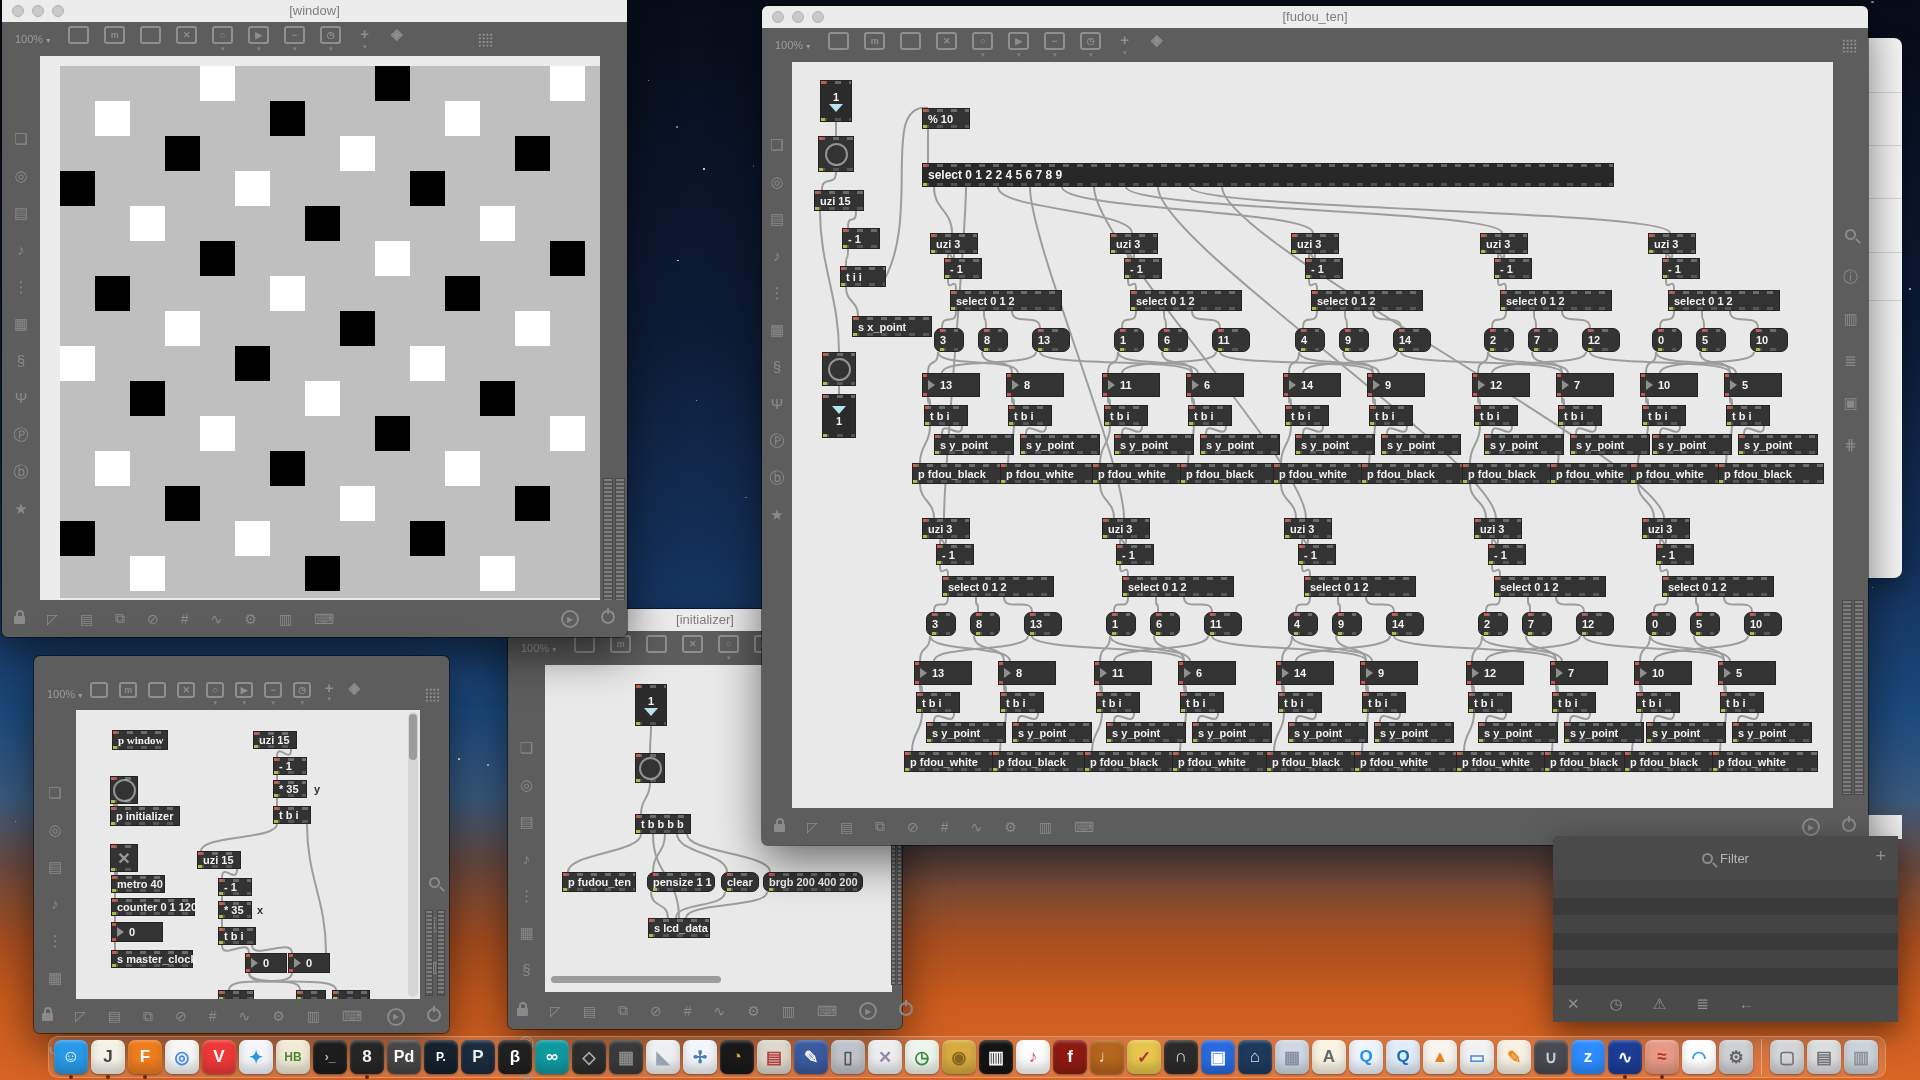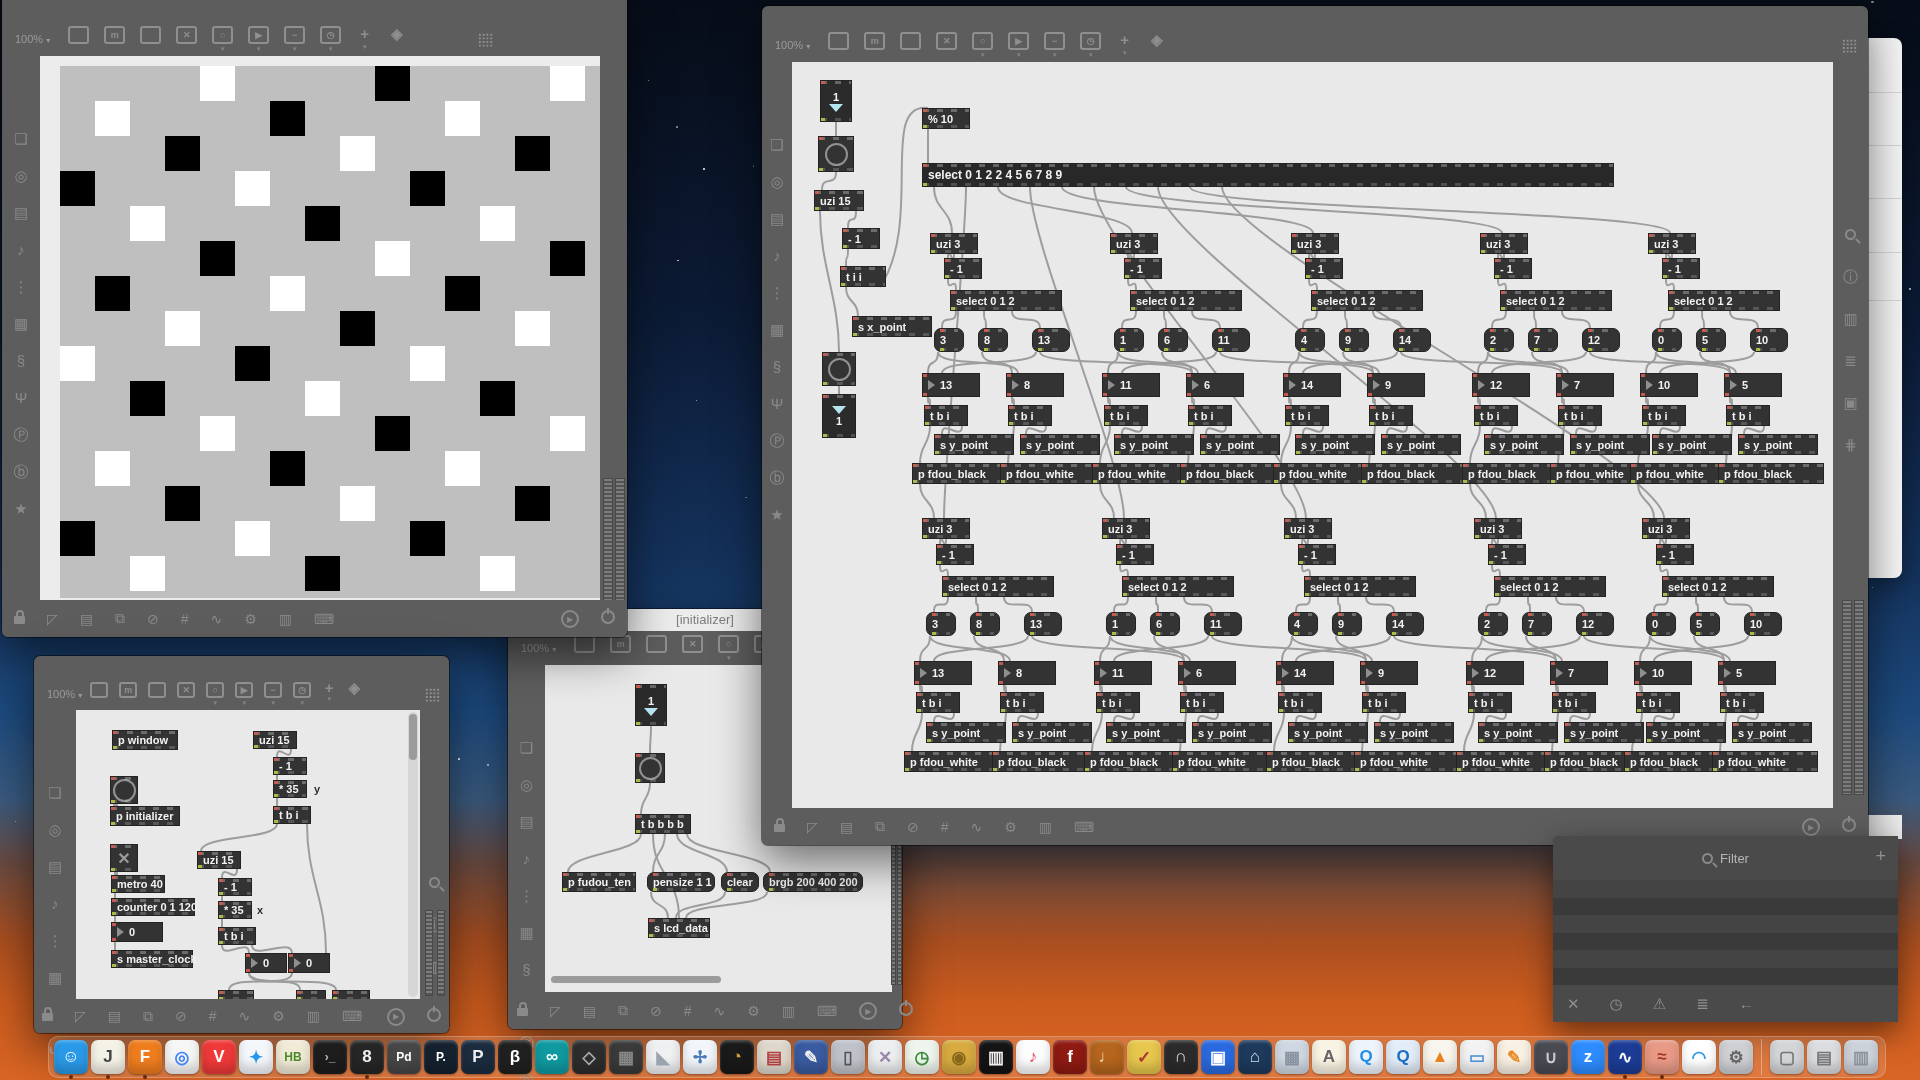--- a/index.html
+++ b/index.html
@@ -339,20 +339,28 @@
             </div>
             <div class="pobj " style="left: 140px; top: 309px; width: 62px; height: 20px;">
               <span>s lcd_data</span>
             </div>
           </div>
         </div>
       </div>
     </div>
 
   <div class="win" id="w-lcd" style="left:2px;top:0px;width:625px;height:637px;border-radius:0 0 6px 6px;">
+    <div class="tbar" style="border-radius:0;">
+      <div class="lights">
+          <span class="light"></span>
+          <span class="light"></span>
+          <span class="light"></span>
+        </div>
+      <div class="wtitle">[window]</div>
+    </div>
     <div class="ttool">
       <span class="zoomsel"><span>100%</span> <b>▾</b></span>
       <span class="trow">
           <span class="tico">
             <span class="bx"></span>
           </span>
           <span class="tico">
             <span class="bx">m</span>
           </span>
           <span class="tico">
@@ -568,21 +576,21 @@
         <span class="bic">⚙</span>
         <span class="bic">▥</span>
         <span class="bic">⌨</span>
         <span class="spacer"></span>
         <span class="bic"><span class="i-playc">▶</span></span>
         <span class="bic" style="margin-right: 0px;"><span class="i-power"></span></span>
       </div>
   <div style="position: absolute; inset: 0px; pointer-events: none;">
         <div style="position: absolute; left: 42px; top: 54px; width: 344px; height: 289px; overflow: hidden;">
           <div style="position: absolute; left: -42px; top: -54px;">
-            <div class="pobj " style="left: 78px; top: 74px; width: 66px; height: 20px;">
+            <div class="pobj " style="left: 78px; top: 74px; width: 56px; height: 20px; font-family: Liberation Serif, serif;">
               <span>p window</span>
             </div>
             <div class="pobj bang" style="left: 76px; top: 120px; width: 28px; height: 28px;">
               <div class="ring"></div>
             </div>
             <div class="pobj " style="left: 76px; top: 150px; width: 70px; height: 20px;">
               <span>p initializer</span>
             </div>
             <div class="pobj toggle" style="left: 76px; top: 188px; width: 28px; height: 28px;">✕</div>
             <div class="pobj " style="left: 77px; top: 219px; width: 54px; height: 18px;">
@@ -634,20 +642,28 @@
             </div>
             <div class="pobj part" style="left: 184px; top: 334px; width: 36px; height: 10px;"></div>
             <div class="pobj part" style="left: 262px; top: 334px; width: 30px; height: 10px;"></div>
             <div class="pobj part" style="left: 298px; top: 334px; width: 38px; height: 10px;"></div>
           </div>
         </div>
       </div>
     </div>
 
   <div class="win" id="w-fudou" style="left:762px;top:6px;width:1106px;height:839px;">
+    <div class="tbar">
+      <div class="lights">
+          <span class="light"></span>
+          <span class="light"></span>
+          <span class="light"></span>
+        </div>
+      <div class="wtitle">[fudou_ten]</div>
+    </div>
     <div class="ttool">
       <span class="zoomsel"><span>100%</span> <b>▾</b></span>
       <span class="trow">
           <span class="tico">
             <span class="bx"></span>
           </span>
           <span class="tico">
             <span class="bx">m</span>
           </span>
           <span class="tico">
@@ -1413,21 +1429,21 @@
   <div id="dock">
       <span class="dicon" style="background: rgb(42, 154, 232); color: rgb(255, 255, 255);">☺<span class="ddot"></span></span>
       <span class="dicon" style="background: rgb(244, 241, 230); color: rgb(68, 68, 68);">J<span class="ddot"></span></span>
       <span class="dicon" style="background: rgb(239, 125, 30); color: rgb(255, 255, 255);">F<span class="ddot"></span></span>
       <span class="dicon" style="background: rgb(246, 246, 246); color: rgb(66, 133, 244);">◎</span>
       <span class="dicon" style="background: rgb(239, 57, 57); color: rgb(255, 255, 255);">V</span>
       <span class="dicon" style="background: rgb(243, 247, 252); color: rgb(37, 150, 232);">✦</span>
       <span class="dicon" style="background: rgb(240, 234, 214); color: rgb(74, 138, 42); font-size: 12px;">HB</span>
       <span class="dicon" style="background: rgb(29, 29, 29); color: rgb(187, 187, 187); font-size: 12px;">›_</span>
       <span class="dicon" style="background: rgb(38, 38, 38); color: rgb(240, 240, 240);">8<span class="ddot"></span></span>
-      <span class="dicon" style="background: rgb(71, 71, 71); color: rgb(255, 255, 255); font-size: 12px;">Pd</span>
+      <span class="dicon" style="background: rgb(71, 71, 71); color: rgb(255, 255, 255); font-size: 16px;">Pd</span>
       <span class="dicon" style="background: rgb(21, 33, 46); color: rgb(255, 255, 255); font-size: 12px;">P.</span>
       <span class="dicon" style="background: rgb(27, 44, 63); color: rgb(238, 238, 238);">P</span>
       <span class="dicon" style="background: rgb(32, 32, 32); color: rgb(255, 255, 255);">β</span>
       <span class="dicon" style="background: rgb(15, 154, 160); color: rgb(255, 255, 255);">∞</span>
       <span class="dicon" style="background: rgb(45, 45, 45); color: rgb(170, 170, 170);">◇</span>
       <span class="dicon" style="background: rgb(58, 58, 58); color: rgb(136, 136, 136);">▦</span>
       <span class="dicon" style="background: rgb(238, 240, 242); color: rgb(154, 164, 174);">◣</span>
       <span class="dicon" style="background: rgb(242, 246, 251); color: rgb(74, 122, 184);">✢</span>
       <span class="dicon" style="background: rgb(25, 25, 25); color: rgb(210, 162, 60);">◔</span>
       <span class="dicon" style="background: rgb(222, 216, 204); color: rgb(176, 64, 64);">▤</span>

